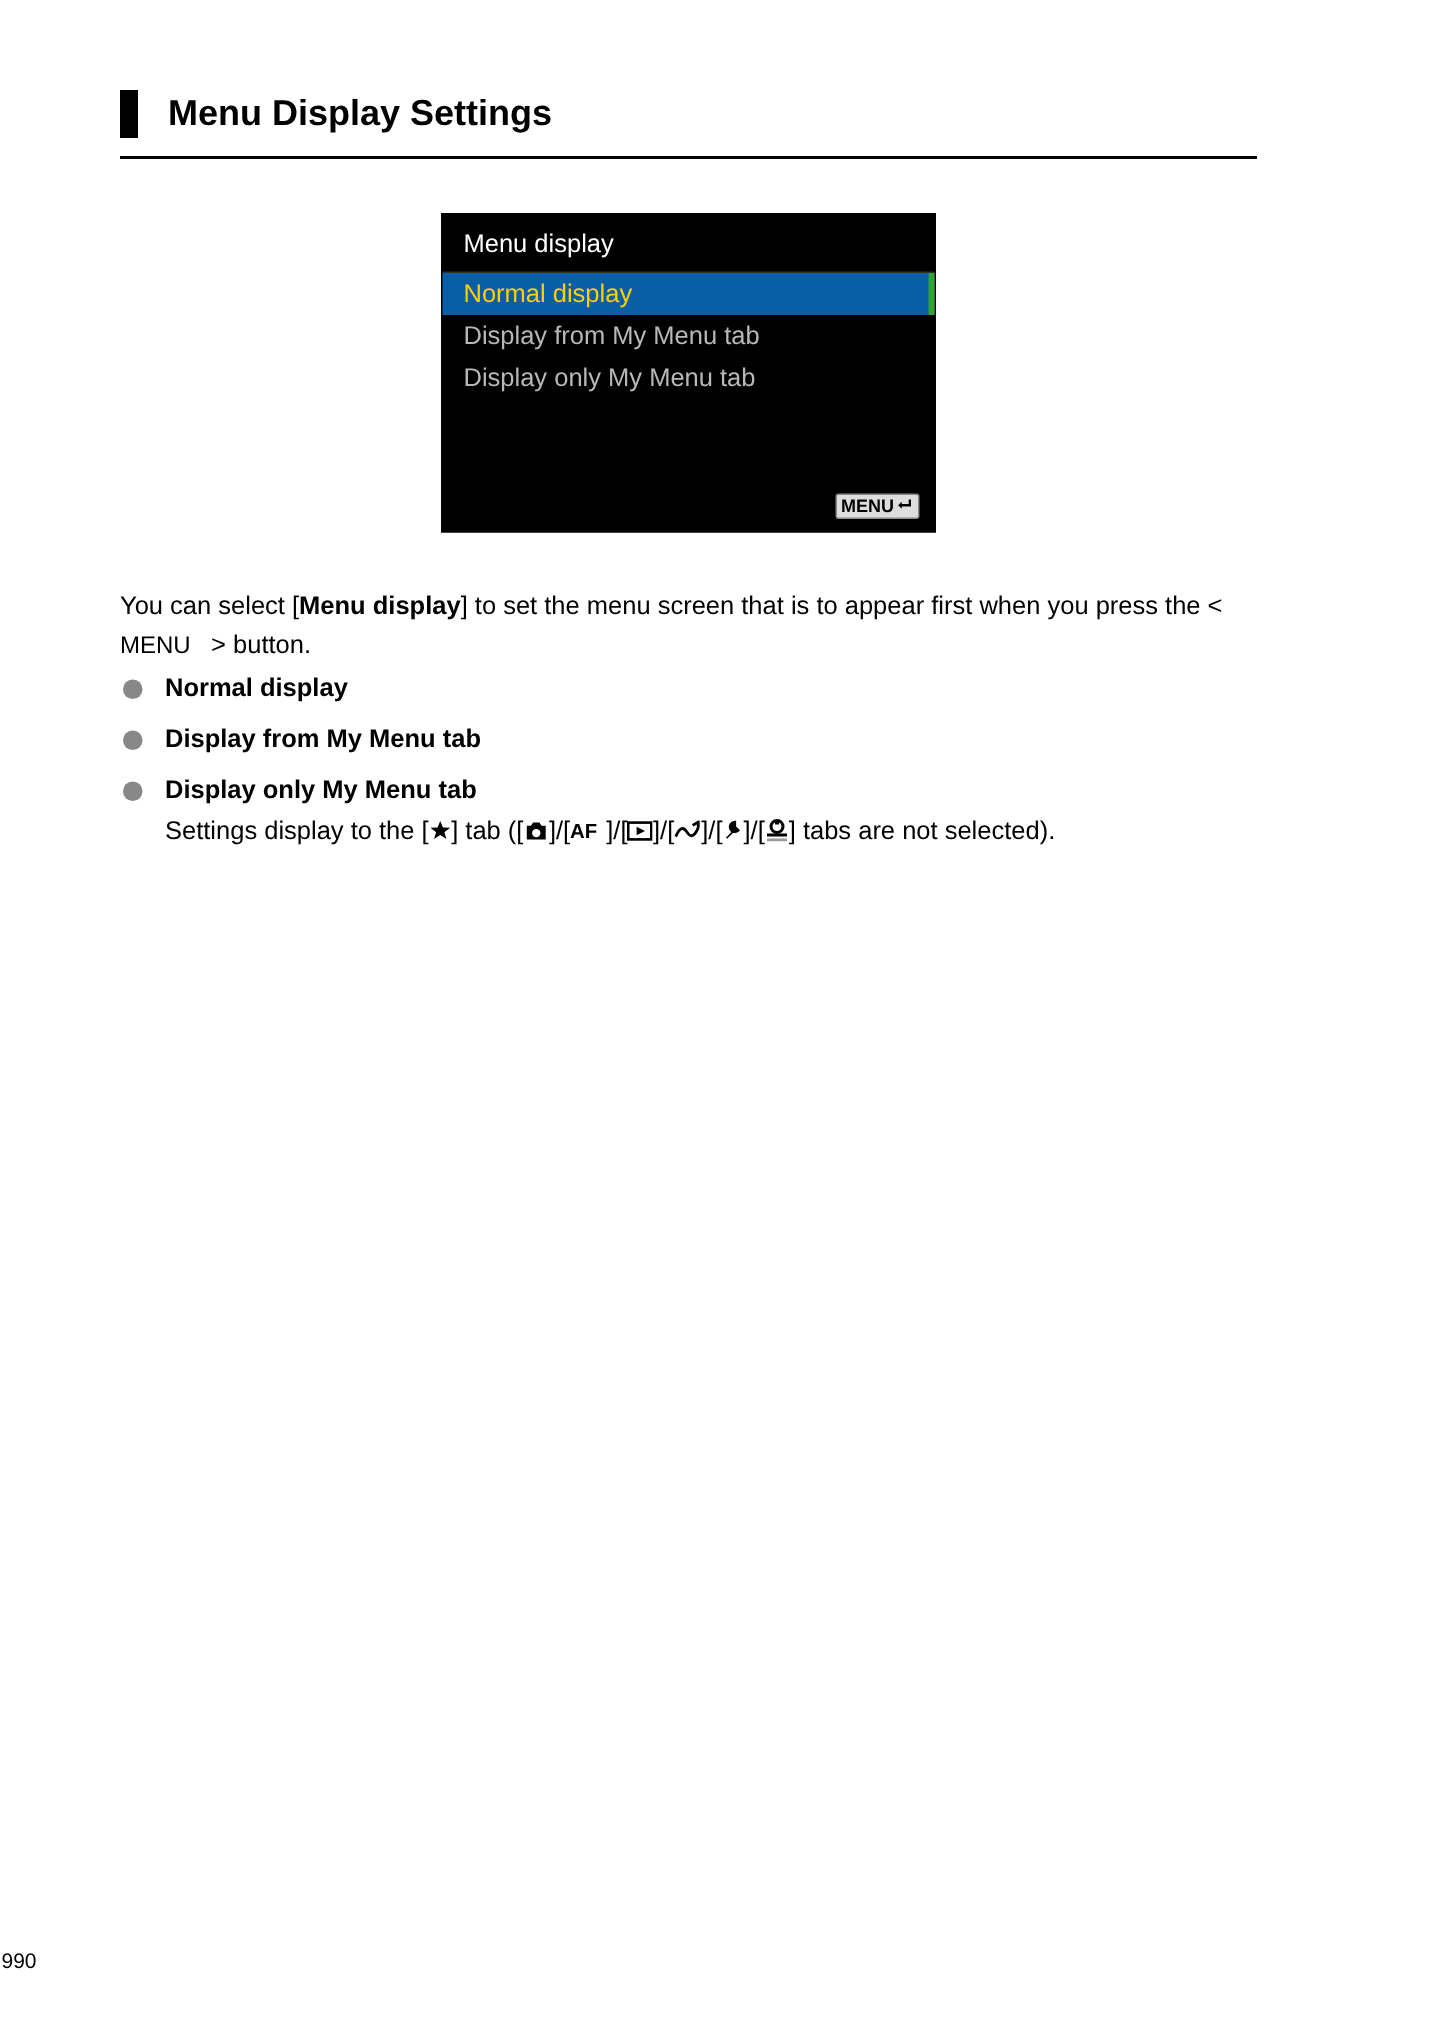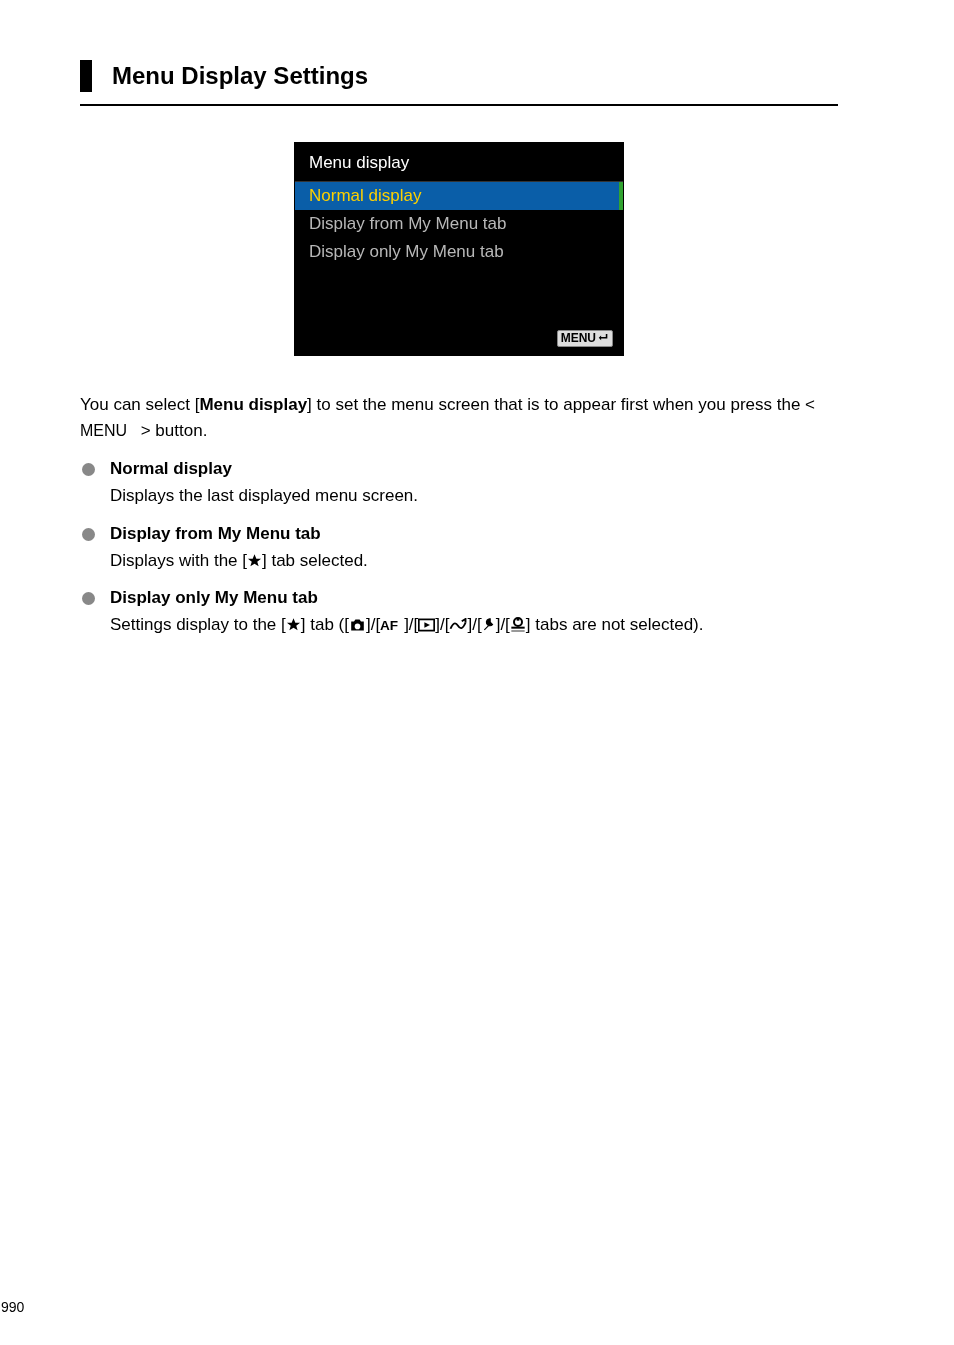--- a/index.html
+++ b/index.html
@@ -77,21 +77,21 @@
     font-weight: bold;
     padding: 1px 3px;
     line-height: 1;
   }
   .menu-back .ret-icon {
     margin-left: 2px;
   }
   .body-text {
     font-size: 17px;
     line-height: 1.55;
-    margin-bottom: 14px;
+    margin-bottom: 4px;
   }
   .body-text .bold { font-weight: bold; }
   .menu-label {
     font-family: Arial, sans-serif;
     font-weight: 400;
     letter-spacing: -0.5px;
     display: inline-block;
     vertical-align: -1px;
   }
   .bullet-list { list-style: none; }
@@ -165,30 +165,24 @@
   <p class="body-text">
     <span>You can select [</span><span class="bold">Menu display</span><span>] to set the menu screen that is to appear first when you press the &lt; </span><span class="menu-label"><svg class="inline-icon" width="56" height="16" viewBox="0 0 56 16">
           <text x="0" y="13" font-family="Arial" font-size="16" font-weight="400" letter-spacing="0">MENU</text>
         </svg></span><span> &gt; button.</span>
   </p>
 
   <ul class="bullet-list">
 
     <li class="bullet-item">
       <div class="bullet-title">Normal display</div>
-      <div class="bullet-body">Displays the last displayed menu screen.</div>
     </li>
 
     <li class="bullet-item">
       <div class="bullet-title">Display from My Menu tab</div>
-      <div class="bullet-body">
-        <span>Displays with the [</span><span><svg class="inline-icon" width="15" height="15" viewBox="0 0 24 24">
-              <path d="M12 2 L14.9 9.1 L22.5 9.3 L16.4 14 L18.6 21.3 L12 17 L5.4 21.3 L7.6 14 L1.5 9.3 L9.1 9.1 Z" fill="#000"></path>
-            </svg></span><span>] tab selected.</span>
-      </div>
     </li>
 
     <li class="bullet-item">
       <div class="bullet-title">Display only My Menu tab</div>
       <div class="bullet-body">
         <span>Settings display to the [</span><span><svg class="inline-icon" width="15" height="15" viewBox="0 0 24 24">
               <path d="M12 2 L14.9 9.1 L22.5 9.3 L16.4 14 L18.6 21.3 L12 17 L5.4 21.3 L7.6 14 L1.5 9.3 L9.1 9.1 Z" fill="#000"></path>
             </svg></span><span>] tab ([</span><span><svg class="inline-icon" width="17" height="14" viewBox="0 0 24 20">
               <path d="M3 5 h4 l2 -3 h6 l2 3 h4 v13 h-18 z" fill="#000"></path>
               <circle cx="12" cy="12" r="4" fill="#fff"></circle>

